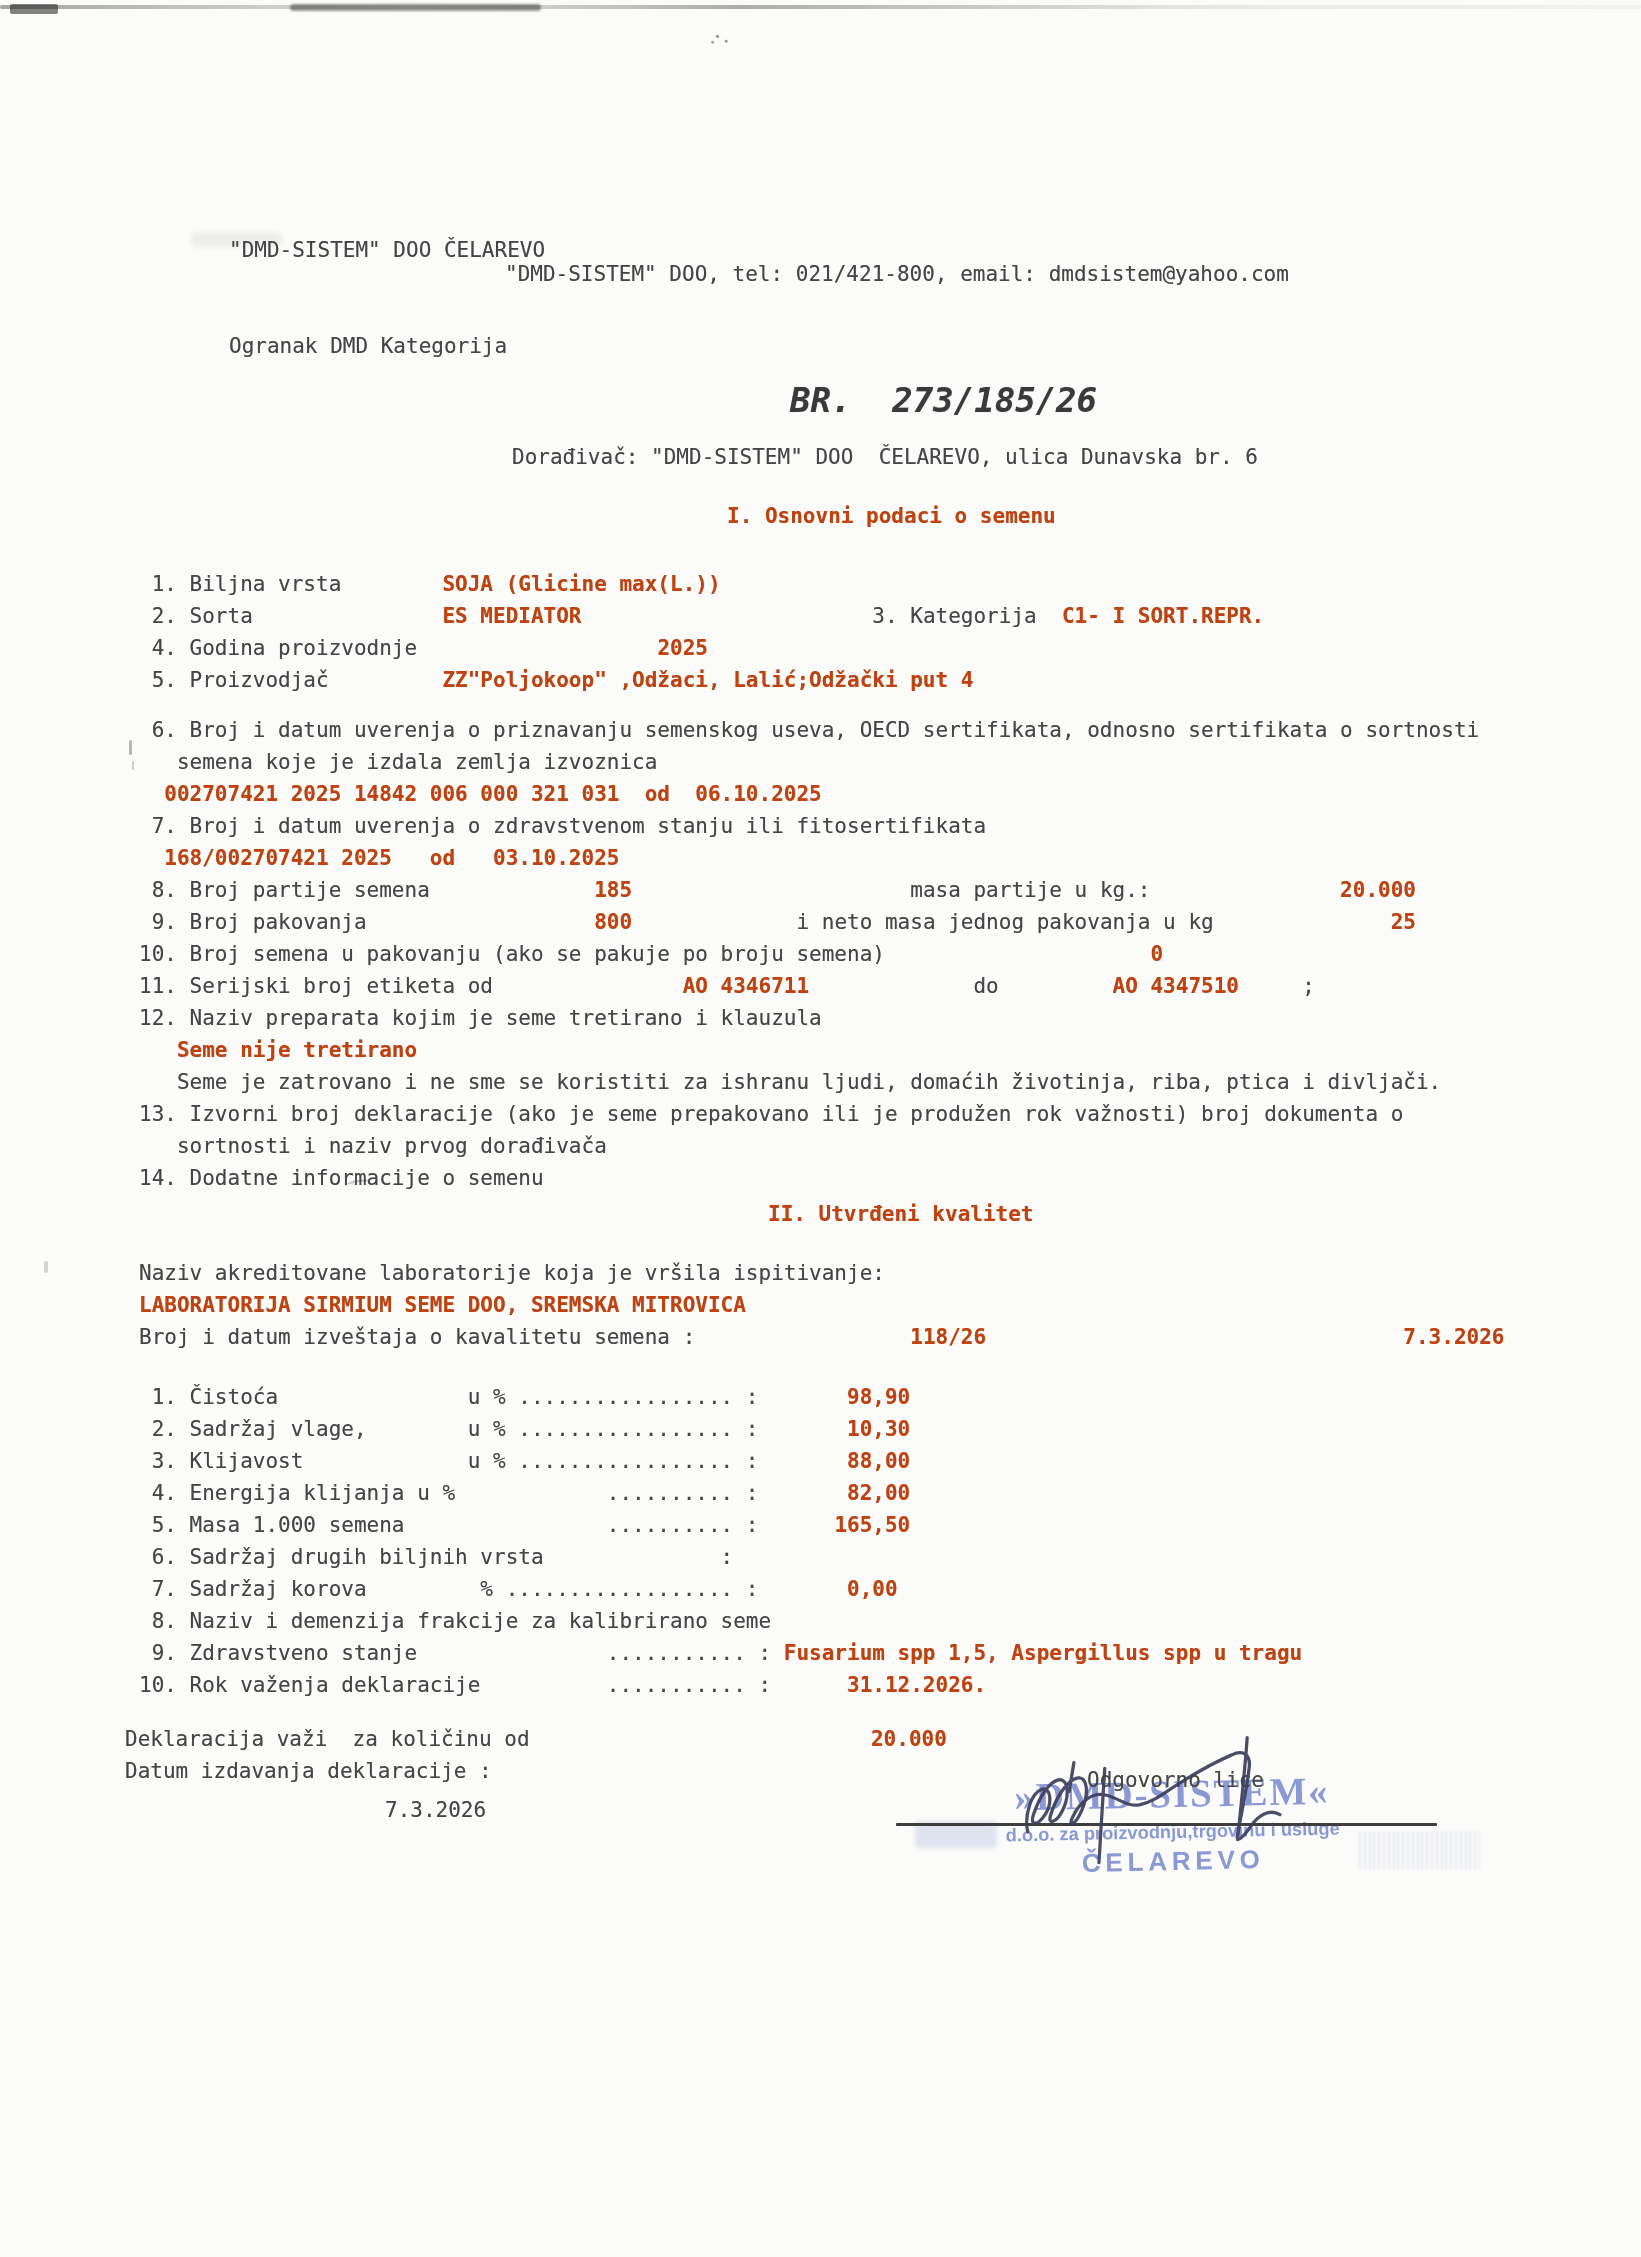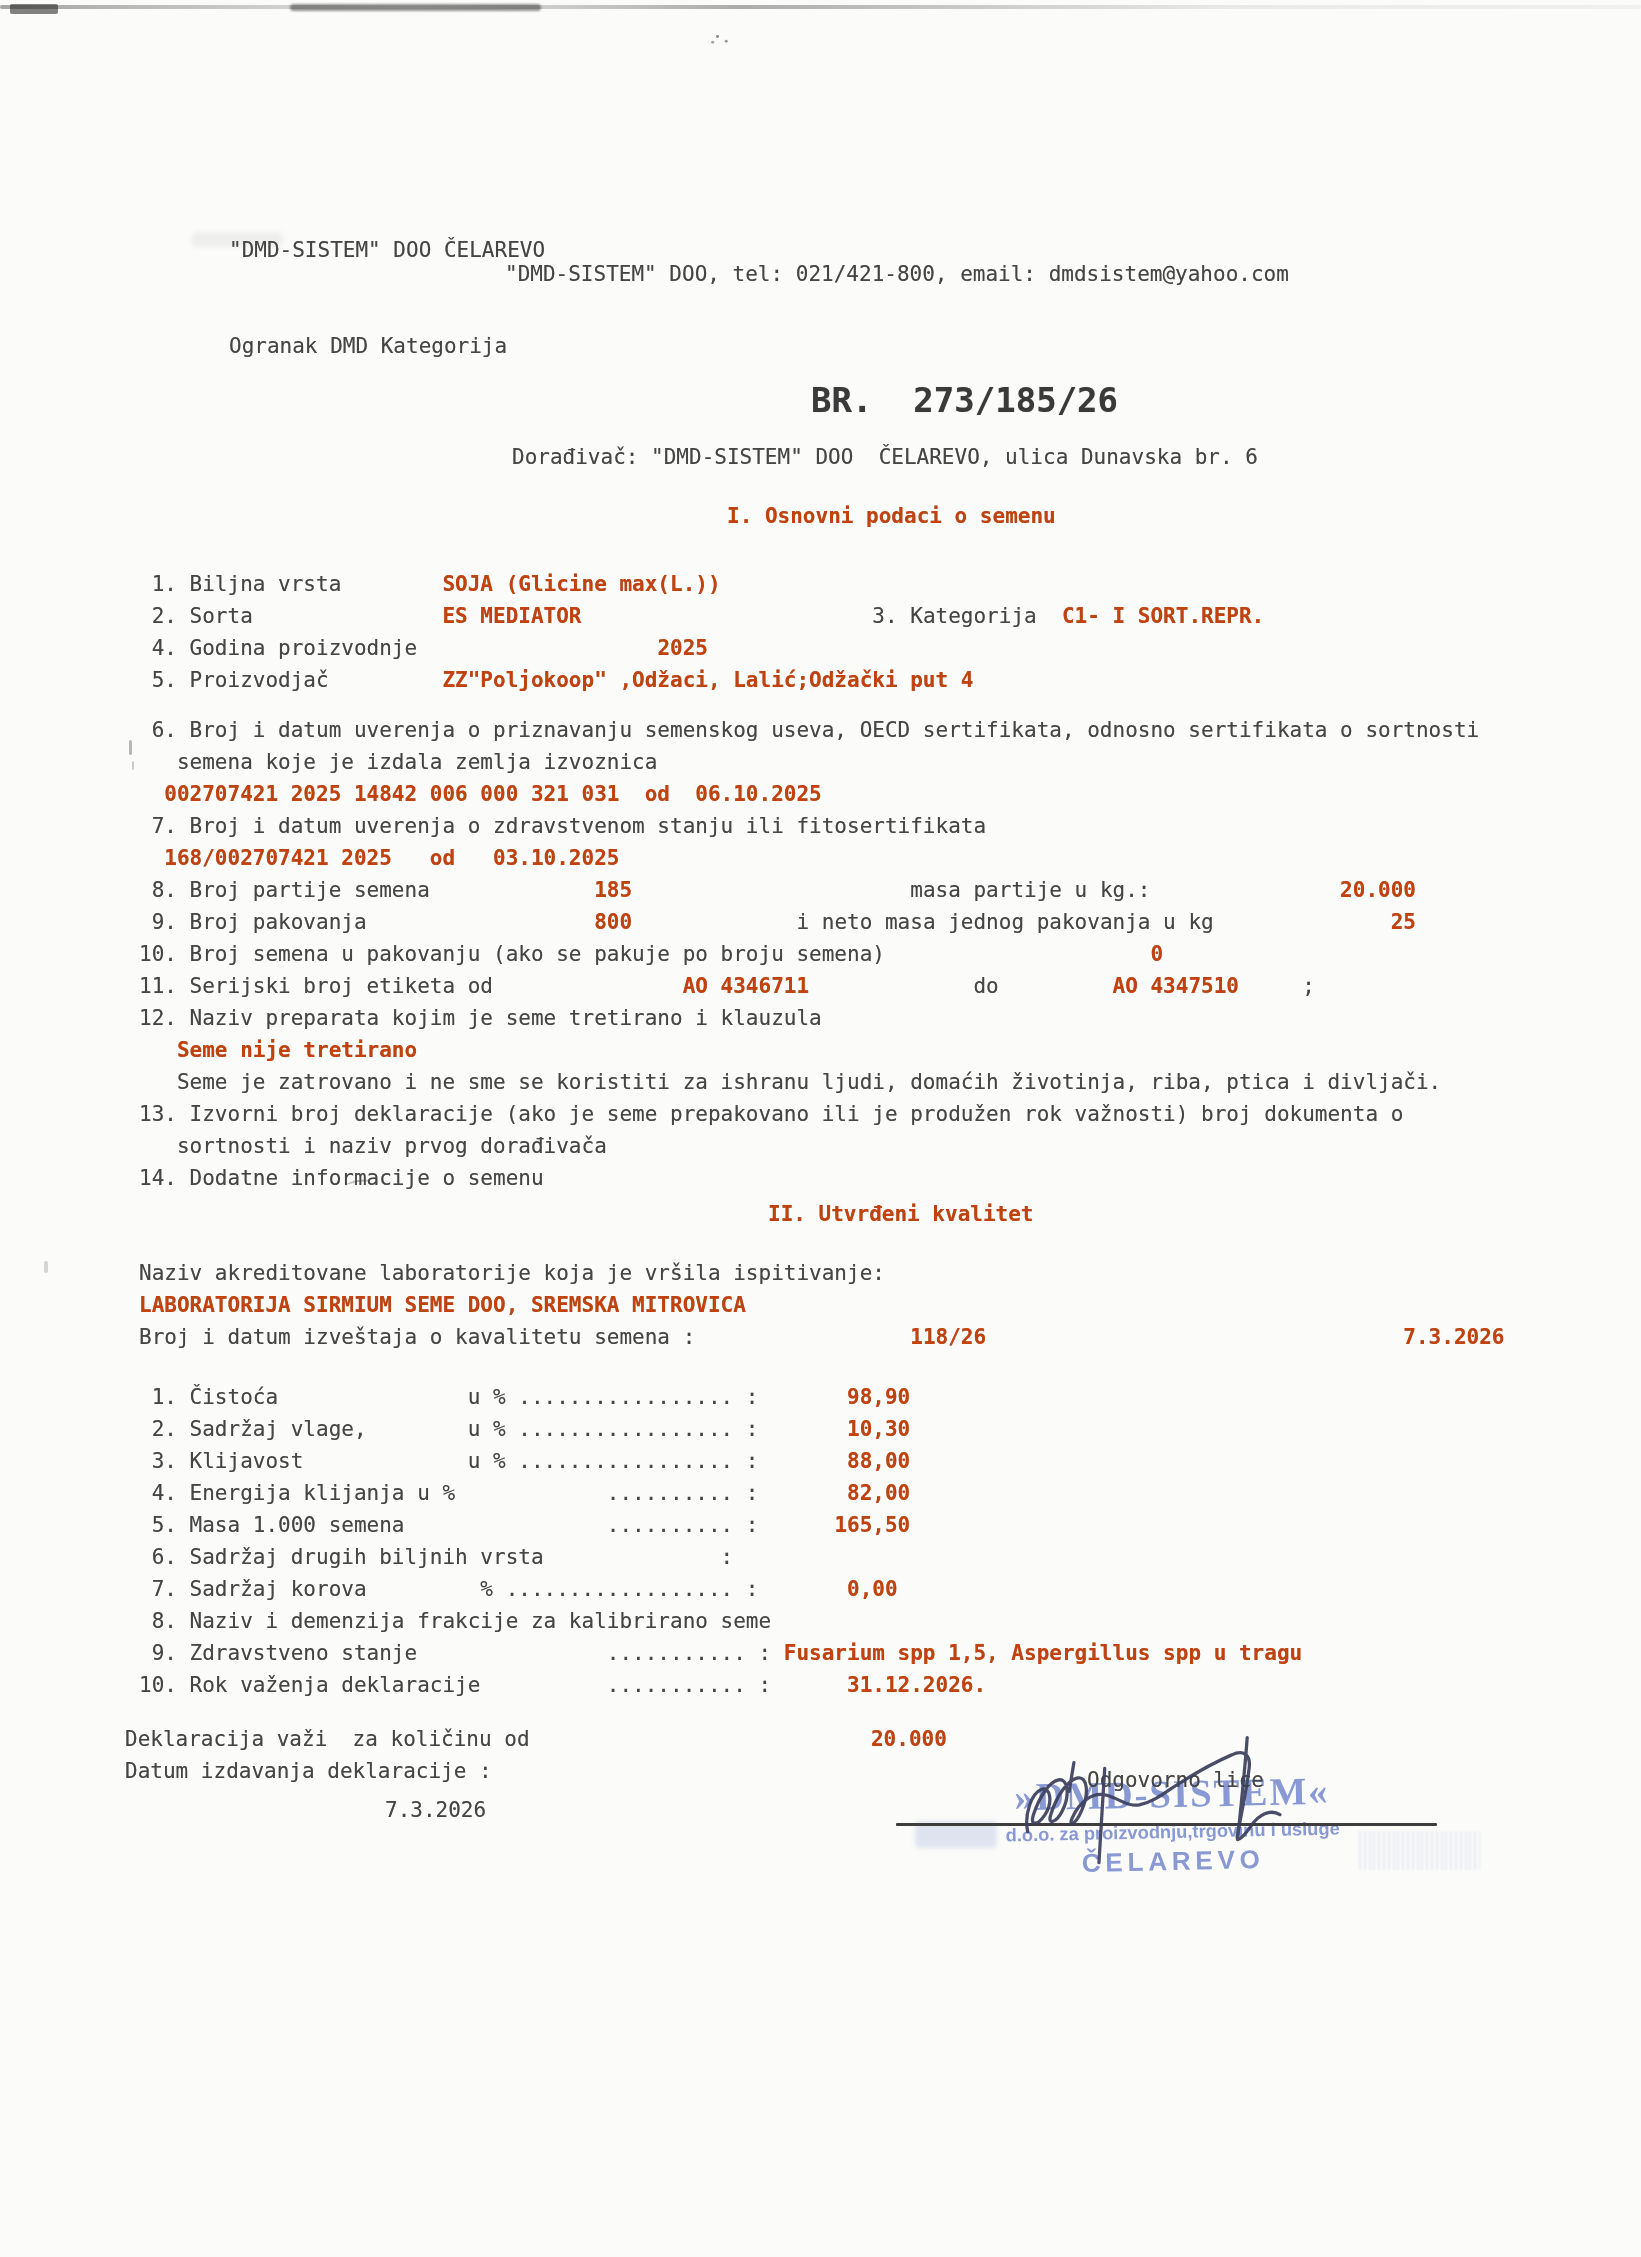--- a/index.html
+++ b/index.html
@@ -62,21 +62,21 @@
   <div class="edge-mark"></div>
   <div class="pen-squiggle"></div>
   <div class="smudge-header"></div>
 
   <div class="blk company" style="left:229px;top:170px;">
     <div>"DMD-SISTEM" DOO ČELAREVO</div>
     <div>Ogranak DMD Kategorija</div>
   </div>
   <div class="blk" style="left:505px;top:258px;">"DMD-SISTEM" DOO, tel: 021/421-800, email: dmdsistem@yahoo.com</div>
 
-  <div class="title-line" style="left:811px;top:381px;">BR.  273/185/26</div>
+  <div class="title-line" style="left:790px;top:381px;font-style:italic;">BR.  273/185/26</div>
 
   <div class="blk" style="left:512px;top:441px;">Dorađivač: "DMD-SISTEM" DOO  ČELAREVO, ulica Dunavska br. 6</div>
 
   <div class="blk bold" style="left:727px;top:500px;">I. Osnovni podaci o semenu</div>
   <div class="blk" style="left:139px;top:568px;"><div><span> 1. Biljna vrsta        </span><span class="b">SOJA (Glicine max(L.))</span></div><div><span> 2. Sorta               </span><span class="b">ES MEDIATOR</span><span>                       3. Kategorija  </span><span class="b">C1- I SORT.REPR.</span></div><div><span> 4. Godina proizvodnje                   </span><span class="b">2025</span></div><div><span> 5. Proizvodjač         </span><span class="b">ZZ"Poljokoop" ,Odžaci, Lalić;Odžački put 4</span></div></div>
   <div class="blk" style="left:139px;top:714px;"><div><span> 6. Broj i datum uverenja o priznavanju semenskog useva, OECD sertifikata, odnosno sertifikata o sortnosti</span></div><div><span>   semena koje je izdala zemlja izvoznica</span></div><div><span class="b">  002707421 2025 14842 006 000 321 031  od  06.10.2025</span></div><div><span> 7. Broj i datum uverenja o zdravstvenom stanju ili fitosertifikata</span></div><div><span class="b">  168/002707421 2025   od   03.10.2025</span></div><div><span> 8. Broj partije semena             </span><span class="b">185</span><span>                      masa partije u kg.:               </span><span class="b">20.000</span></div><div><span> 9. Broj pakovanja                  </span><span class="b">800</span><span>             i neto masa jednog pakovanja u kg              </span><span class="b">25</span></div><div><span>10. Broj semena u pakovanju (ako se pakuje po broju semena)                     </span><span class="b">0</span></div><div><span>11. Serijski broj etiketa od               </span><span class="b">AO 4346711</span><span>             do         </span><span class="b">AO 4347510</span><span>     ;</span></div><div><span>12. Naziv preparata kojim je seme tretirano i klauzula</span></div><div><span class="b">   Seme nije tretirano</span></div><div><span>   Seme je zatrovano i ne sme se koristiti za ishranu ljudi, domaćih životinja, riba, ptica i divljači.</span></div><div><span>13. Izvorni broj deklaracije (ako je seme prepakovano ili je produžen rok važnosti) broj dokumenta o</span></div><div><span>   sortnosti i naziv prvog dorađivača</span></div><div><span>14. Dodatne informacije o semenu</span></div></div>
 
   <div class="blk bold" style="left:739px;top:1198px;margin-left:29px;">II. Utvrđeni kvalitet</div>
   <div class="blk" style="left:139px;top:1257px;"><div><span>Naziv akreditovane laboratorije koja je vršila ispitivanje:</span></div><div><span class="b">LABORATORIJA SIRMIUM SEME DOO, SREMSKA MITROVICA</span></div><div><span>Broj i datum izveštaja o kavalitetu semena :                 </span><span class="b">118/26</span><span>                                 </span><span class="b">7.3.2026</span></div></div>
   <div class="blk" style="left:139px;top:1381px;"><div><span> 1. Čistoća               u % ................. :       </span><span class="b">98,90</span></div><div><span> 2. Sadržaj vlage,        u % ................. :       </span><span class="b">10,30</span></div><div><span> 3. Klijavost             u % ................. :       </span><span class="b">88,00</span></div><div><span> 4. Energija klijanja u %            .......... :       </span><span class="b">82,00</span></div><div><span> 5. Masa 1.000 semena                .......... :      </span><span class="b">165,50</span></div><div><span> 6. Sadržaj drugih biljnih vrsta              :</span></div><div><span> 7. Sadržaj korova         % .................. :       </span><span class="b">0,00</span></div><div><span> 8. Naziv i demenzija frakcije za kalibrirano seme</span></div><div><span> 9. Zdravstveno stanje               ........... : </span><span class="b">Fusarium spp 1,5, Aspergillus spp u tragu</span></div><div><span>10. Rok važenja deklaracije          ........... :      </span><span class="b">31.12.2026.</span></div></div>

